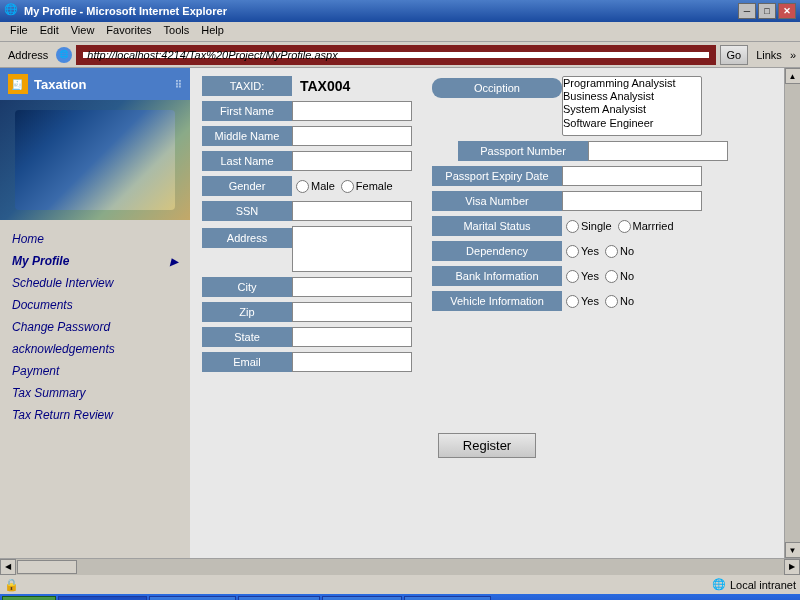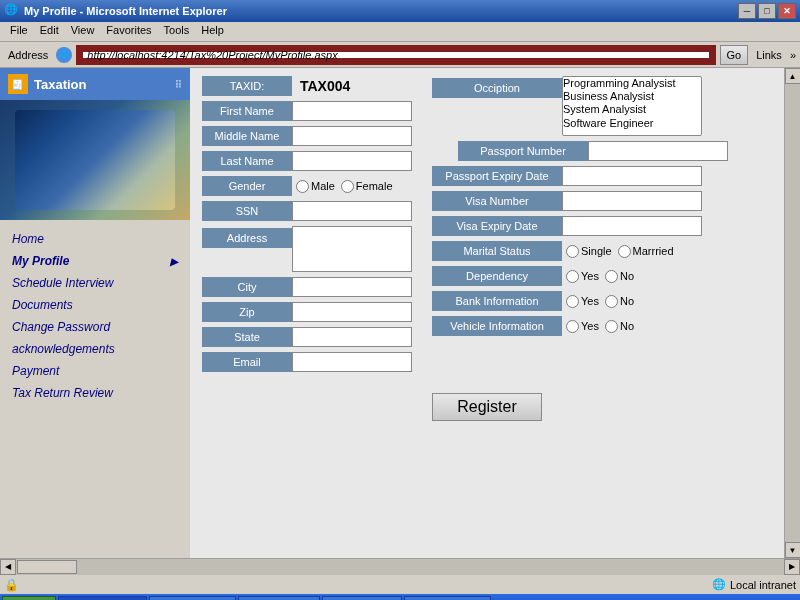--- a/index.html
+++ b/index.html
@@ -174,20 +174,21 @@
     .occupation-label {
       background: #6a8aaa;
       color: white;
       padding: 2px 6px;
       font-size: 11px;
       height: 20px;
       display: flex;
       align-items: center;
       justify-content: center;
       min-width: 110px;
+      border-radius: 9px;
     }
     .occupation-select {
       border: 1px solid #888;
       background: white;
       font-size: 11px;
       height: 60px;
       width: 140px;
     }
     .right-field-label {
       background: #6a8aaa;
@@ -222,23 +223,24 @@
     .register-row {
       display: flex;
       justify-content: center;
       margin-top: 16px;
       margin-bottom: 8px;
     }
     .register-btn {
       background: linear-gradient(to bottom, #e8e8e8, #c8c8c8);
       border: 1px solid #888;
       padding: 4px 24px;
-      font-size: 16px;
+      font-size: 13px;
       cursor: pointer;
       min-width: 80px;
+      margin-top: 40px;
     }
 
     
     .scroll-area {
       width: 16px;
       background: #d4d0c8;
       border-left: 1px solid #a0a0a0;
       display: flex;
       flex-direction: column;
       align-items: center;
@@ -386,20 +388,23 @@
       <div class="nav-item">
         <span>Change Password</span>
       </div>
       <div class="nav-item">
         <span>acknowledgements</span>
       </div>
       <div class="nav-item">
         <span>Payment</span>
       </div>
       <div class="nav-item">
+        <span>Tax Summary</span>
+      </div>
+      <div class="nav-item">
         <span>Tax Return Review</span>
       </div>
     </div>
   </div>
 
   <div class="content-area">
     <div class="form-container">
       <div class="form-columns">
 
         <div class="left-col">
@@ -490,24 +495,20 @@
           <div class="form-row">
             <span class="right-field-label">Passport Expiry Date</span>
             <input type="text" class="right-field-input" style="">
           </div>
 
           <div class="form-row">
             <span class="right-field-label">Visa Number</span>
             <input type="text" class="right-field-input" style="">
           </div>
 
-          <div class="form-row">
-            <span class="right-field-label">Visa Expiry Date</span>
-            <input type="text" class="right-field-input" style="">
-          </div>
 
           <div class="form-row">
             <span class="right-field-label">Marital Status</span>
             <div class="radio-group">
               <label class="radio-option">
                 <input type="radio" name="marital" style="">
                 <span>Single</span>
               </label>
               <label class="radio-option">
                 <input type="radio" name="marital" style="">

